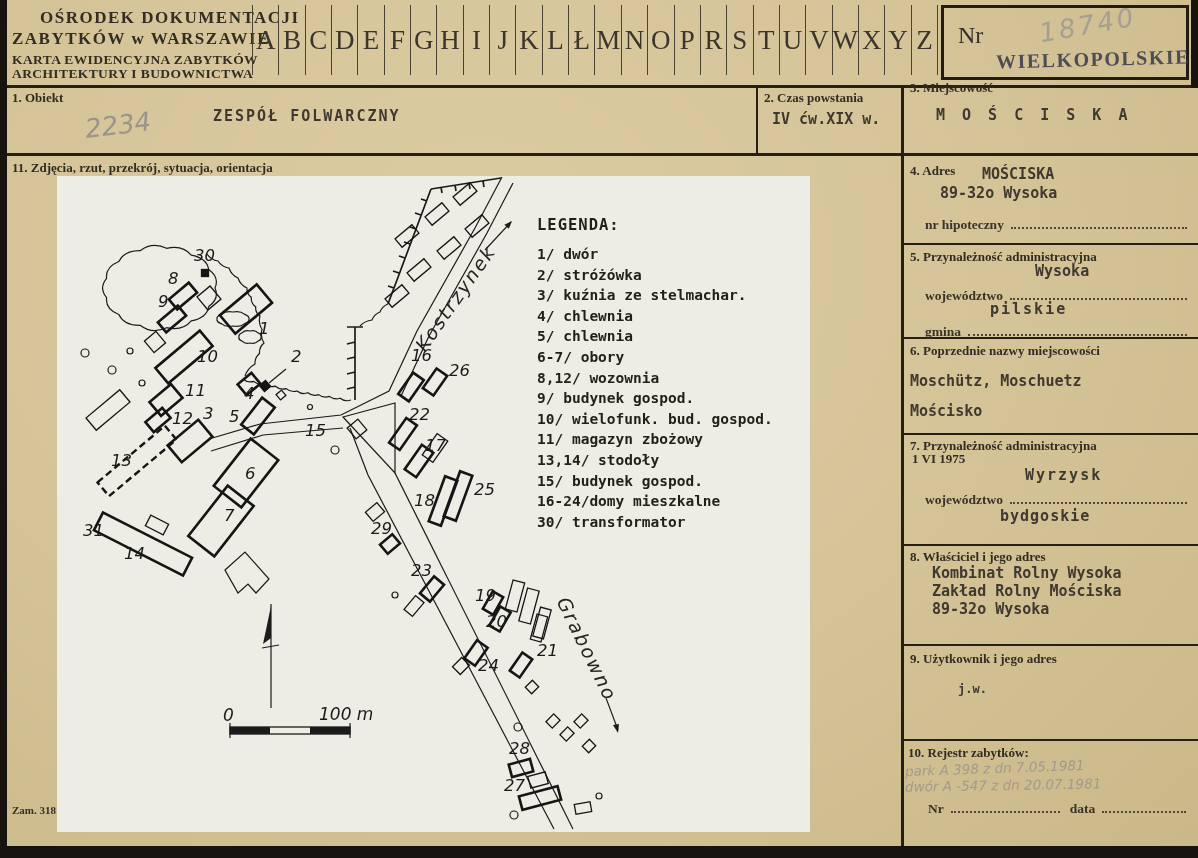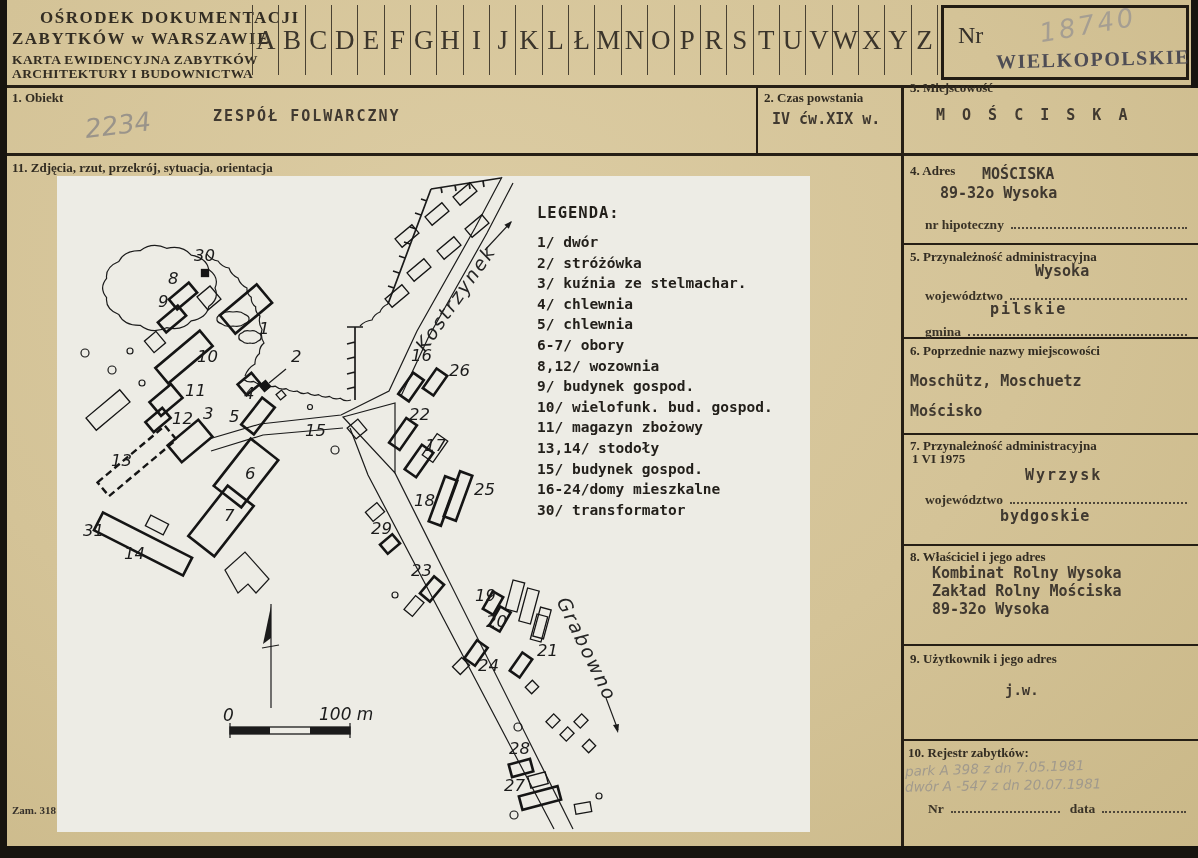--- a/index.html
+++ b/index.html
@@ -26,21 +26,21 @@
   #nr-box{position:absolute;left:941px;top:5px;width:242px;height:69px;border:3px solid #221c13;}
   #nr-label{position:absolute;left:14px;top:14px;font:400 24px "Liberation Serif",serif;color:#35302a;}
   #nr-value{position:absolute;left:95px;top:2px;font:italic 400 26px "DejaVu Sans",sans-serif;
             color:#a59e92;transform:rotate(-10deg);letter-spacing:3px;}
   #region-stamp{position:absolute;left:52px;top:40px;font:700 20px "Liberation Serif",serif;
             letter-spacing:1.5px;color:#43434f;transform:rotate(-1.5deg);opacity:.92;}
   .dotrow{display:flex;align-items:baseline;}
   .dots{flex:1;border-bottom:2px dotted #4f473a;height:15px;margin-left:7px;}
   
   #map-paper{position:absolute;left:57px;top:176px;width:753px;height:656px;background:#edece5;}
-  #legend{position:absolute;left:480px;top:28px;width:270px;color:#221f1a;}
+  #legend{position:absolute;left:480px;top:40px;width:270px;color:#221f1a;}
   #legend-title{font:700 15.5px "DejaVu Sans Mono",monospace;margin-bottom:10px;letter-spacing:1px;}
   .legend-line{font:700 14.5px "DejaVu Sans Mono",monospace;line-height:20.6px;white-space:nowrap;}
   
   .ink-thin{stroke:#1b1b1b;stroke-width:1.2;fill:none;}
   .ink-med{stroke:#1b1b1b;stroke-width:1.7;fill:none;}
   .sb-outline{fill:#edece5;stroke:#1b1b1b;stroke-width:1.3;}
   .sb-fill{fill:#1b1b1b;}
   .mnum{font:italic 16.5px "DejaVu Sans",sans-serif;fill:#1b1b1b;}
   .snum{font:italic 17px "DejaVu Sans",sans-serif;fill:#1b1b1b;}
   .street{font:italic 19px "DejaVu Sans",sans-serif;fill:#242424;letter-spacing:2px;}
@@ -324,21 +324,21 @@
       <span class="dots"></span>
     </div>
     <div class="abs typed" style="left:1000px;top:507px;letter-spacing:1px;">bydgoskie</div>
 
     <div class="abs flabel" style="left:910px;top:549px;">8. Właściciel i jego adres</div>
     <div class="abs typed" style="left:932px;top:564px;">Kombinat Rolny Wysoka</div>
     <div class="abs typed" style="left:932px;top:582px;">Zakład Rolny Mościska</div>
     <div class="abs typed" style="left:932px;top:600px;">89-32o  Wysoka</div>
 
     <div class="abs flabel" style="left:910px;top:651px;">9. Użytkownik i jego adres</div>
-    <div class="abs typed" style="left:1005px;top:682px;font-size:14px;">j.w.</div>
+    <div class="abs typed" style="left:958px;top:682px;font-size:12px;">j.w.</div>
 
     <div class="abs flabel" style="left:908px;top:745px;">10. Rejestr zabytków:</div>
     <div class="abs hand-sm" style="left:905px;top:760px;transform:rotate(-2deg);">park A 398 z dn 7.05.1981</div>
     <div class="abs hand-sm" style="left:905px;top:777px;transform:rotate(-1deg);">dwór A -547 z dn 20.07.1981</div>
     <div class="abs dotrow" style="left:928px;top:796px;width:258px;">
       <span class="ffield">Nr</span>
       <span class="dots" style="flex:1.3;"></span>
       <span class="ffield" style="margin-left:10px;">data</span>
       <span class="dots"></span>
     </div>

